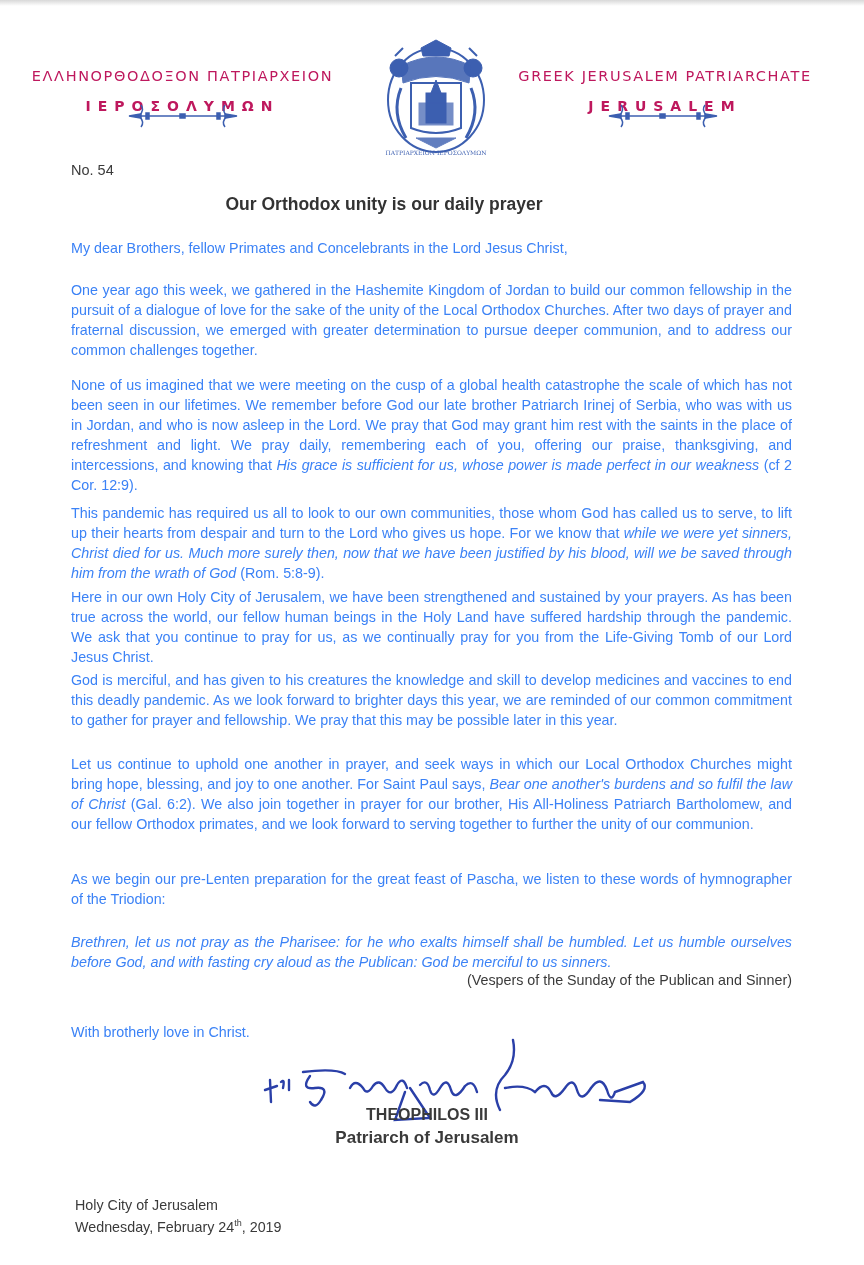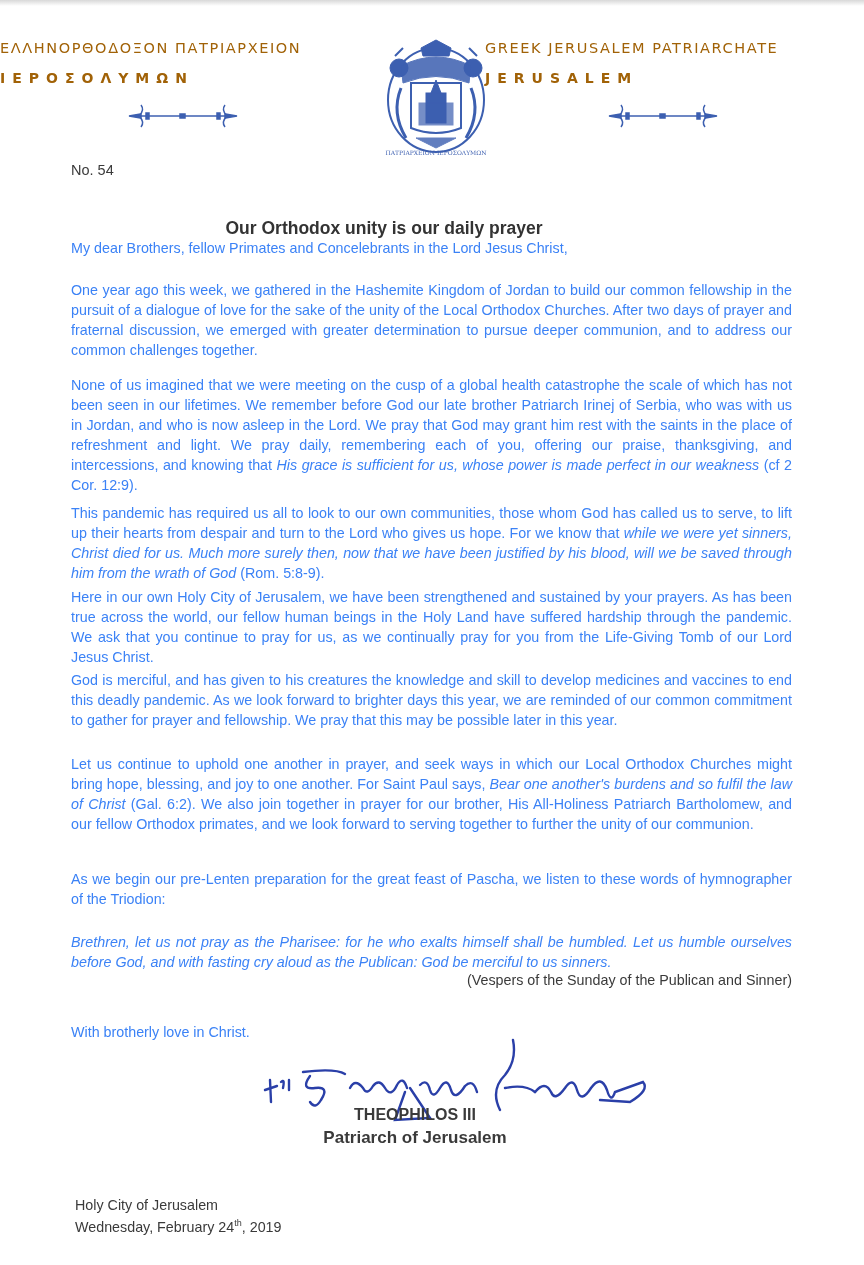--- a/index.html
+++ b/index.html
@@ -2,36 +2,36 @@
 <html><head>
   <meta charset="utf-8">
   <style>
     html, body { margin: 0; padding: 0; }
     body {
       width: 864px; height: 1265px; background: #ffffff; position: relative; overflow: hidden;
       font-family: "Liberation Sans", sans-serif; color: #3a3a3a;
     }
     .topshade { position: absolute; left: 0; top: 0; width: 864px; height: 6px;
       background: linear-gradient(#d8d8d8, #ffffff); }
-    .lh { position: absolute; color: #a16207; font-family: "DejaVu Sans", sans-serif; text-align: left; }
+    .lh { position: absolute; color: #be185d; font-family: "DejaVu Sans", sans-serif; text-align: center; margin-top: 28px; }
     .lh-line1 { font-size: 14.5px; letter-spacing: 1.6px; top: 40px; }
     .lh-line2 { font-size: 14px; letter-spacing: 7px; top: 70px; font-weight: bold; }
     .left-col { left: 0; width: 365px; }
     .right-col { left: 485px; width: 360px; }
     .orn { position: absolute; top: 104px; width: 112px; height: 24px; }
     .seal { position: absolute; left: 381px; top: 38px; width: 110px; height: 120px; }
     .docno { position: absolute; left: 71px; top: 162px; font-size: 14.5px; }
-    .title { position: absolute; left: 0; width: 768px; top: 218px; text-align: center;
+    .title { position: absolute; left: 0; width: 768px; top: 194px; text-align: center;
       font-weight: bold; font-size: 17.5px; color: #333; }
     .p { position: absolute; left: 71px; width: 721px; font-size: 14.3px; line-height: 20px;
       text-align: justify; color: #3b82f6; }
     .p i { font-style: italic; }
     .ref { position: absolute; right: 72px; font-size: 14.3px; text-align: right; }
     .sig { position: absolute; left: 255px; top: 1030px; width: 400px; height: 100px; }
-    .signame { position: absolute; left: 0; width: 830px; text-align: center; font-weight: bold;
+    .signame { position: absolute; left: 12px; width: 830px; text-align: center; font-weight: bold;
       font-size: 16px; color: #3a3a3a; }
     .place { position: absolute; left: 75px; font-size: 14.3px; line-height: 18px; }
     sup { font-size: 9px; }
   </style>
 </head>
 <body>
 
 <div class="topshade"></div>
 
 <div class="lh lh-line1 left-col">ΕΛΛΗΝΟΡΘΟΔΟΞΟΝ ΠΑΤΡΙΑΡΧΕΙΟΝ</div>

